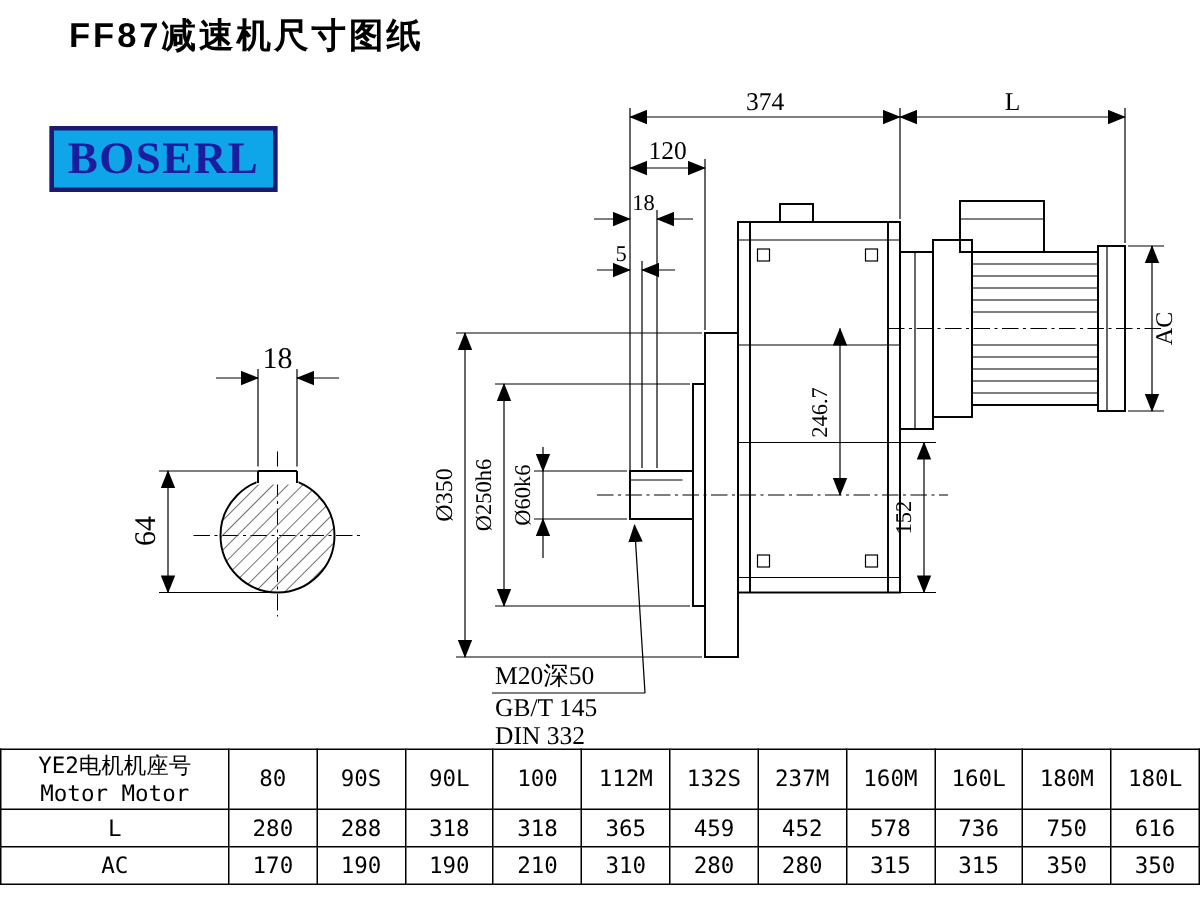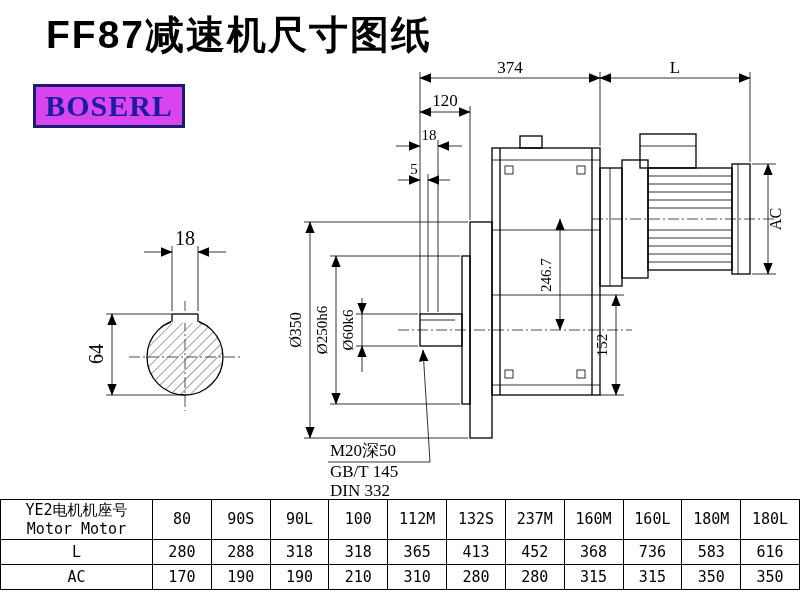--- a/index.html
+++ b/index.html
@@ -1,22 +1,22 @@
 <!DOCTYPE html>
 <html><head>
 <meta charset="utf-8">
 <style>
   * { margin:0; padding:0; box-sizing:border-box; }
   html,body { width:800px; height:614px; background:#fff; position:relative;
               font-family:"Liberation Sans", sans-serif; overflow:hidden; }
-  .title { position:absolute; left:46px; top:8px; font-size:39px; font-weight:bold;
+  .title { position:absolute; left:46px; top:8px; font-size:23px; font-weight:bold;
            color:#000; letter-spacing:2px; white-space:nowrap; }
   .logo-box { position:absolute; left:33px; top:84px; width:152px; height:44px;
               border:3px solid #1b1b70; display:flex; align-items:center; justify-content:center;
-              background:#d946ef; }
+              background:#0ea5e9; }
   .logo-box span { font-family:"Liberation Serif", serif; font-size:30px; font-weight:bold;
                    color:#1c1c9e; letter-spacing:1px; }
   svg.drawing { position:absolute; left:0; top:0; }
   .ol   { stroke:#000; stroke-width:1.3; fill:none; }
   .thin { stroke:#000; stroke-width:0.8; fill:none; }
   .cl   { stroke:#000; stroke-width:0.7; fill:none; stroke-dasharray:11 3 2 3; }
   text  { font-family:"Liberation Serif", serif; fill:#000; }
   .dt20 { font-size:20px; }
   .dt17 { font-size:17px; }
   .dt16 { font-size:16px; }
@@ -202,25 +202,25 @@
       <th>180M</th>
       <th>180L</th>
     </tr>
     <tr class="datarow">
       <td>L</td>
       <td>280</td>
       <td>288</td>
       <td>318</td>
       <td>318</td>
       <td>365</td>
-      <td>413</td>
+      <td>459</td>
       <td>452</td>
-      <td>368</td>
+      <td>578</td>
       <td>736</td>
-      <td>583</td>
+      <td>750</td>
       <td>616</td>
     </tr>
     <tr class="datarow">
       <td>AC</td>
       <td>170</td>
       <td>190</td>
       <td>190</td>
       <td>210</td>
       <td>310</td>
       <td>280</td>

